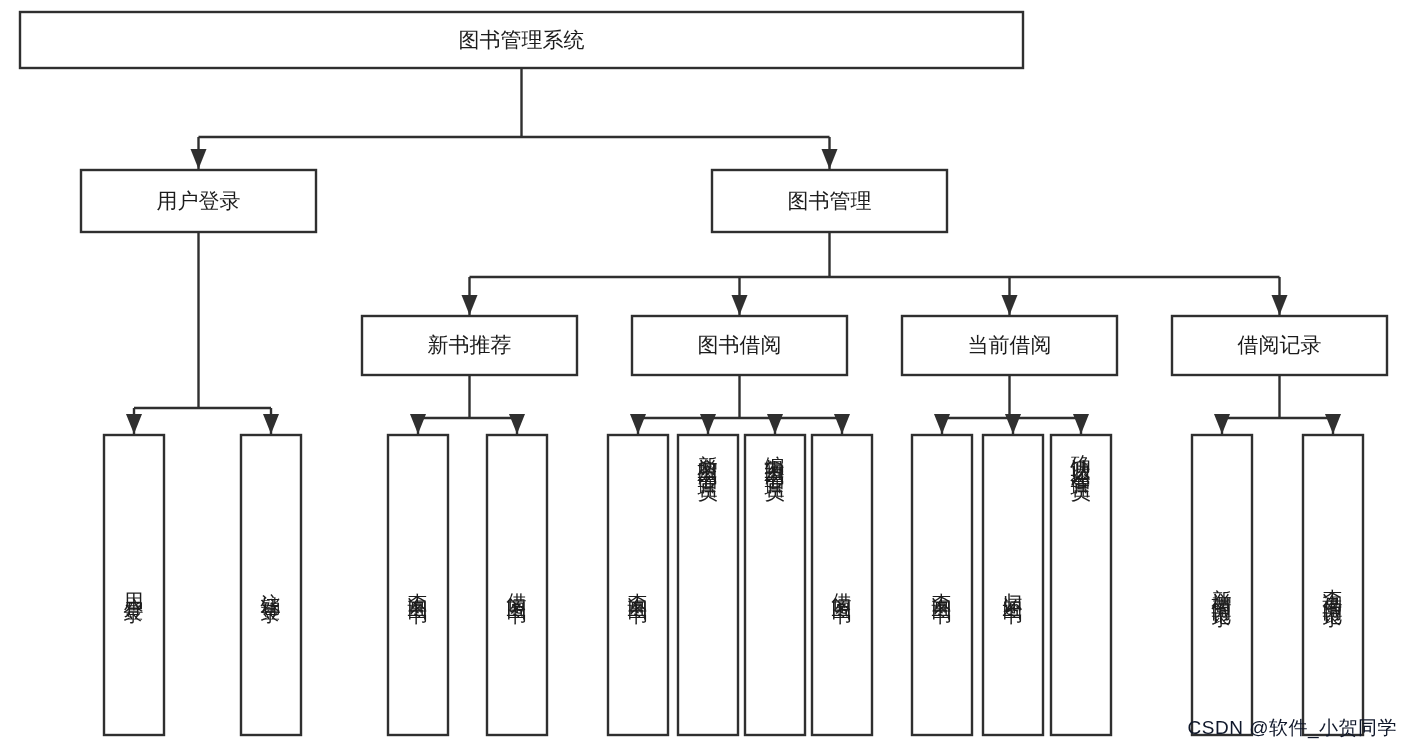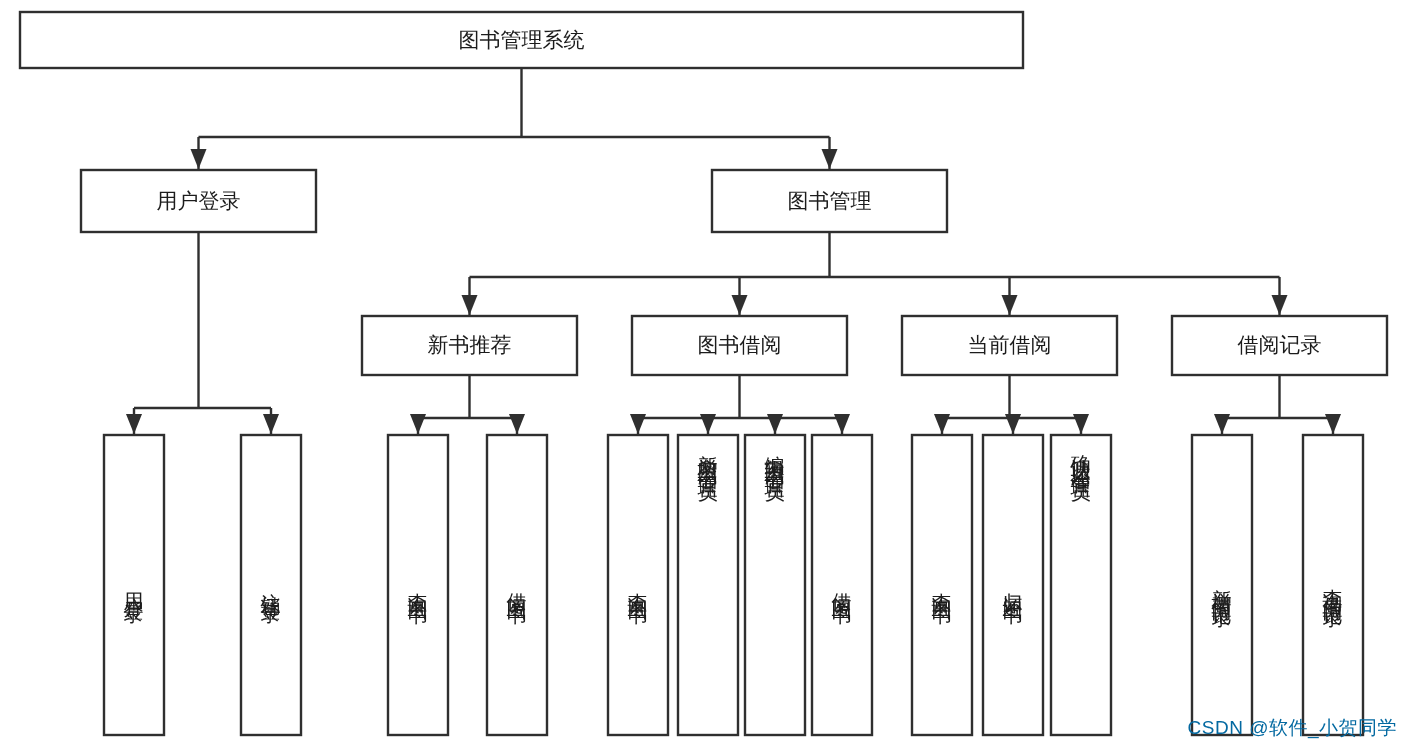--- a/index.html
+++ b/index.html
@@ -69,21 +69,21 @@
     align-items: flex-start;
     padding-top: 4px;
     box-sizing: border-box;
   }
   .watermark {
     position: absolute;
     right: 8px;
     bottom: 6px;
     font-family: "Liberation Sans", "DejaVu Sans", sans-serif;
     font-size: 19px;
-    color: #0369a1;
+    color: #0f172a;
     letter-spacing: 0.5px;
     white-space: nowrap;
     user-select: none;
   }
 </style>
 </head>
 <body>
 
 <div id="diagram-root">
 

